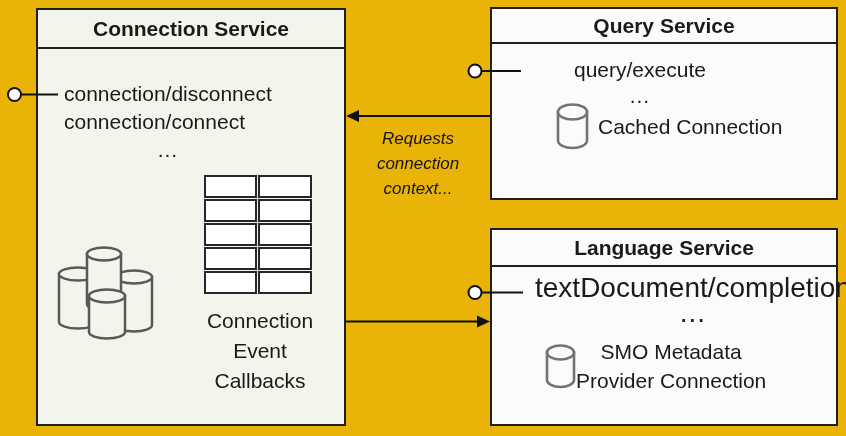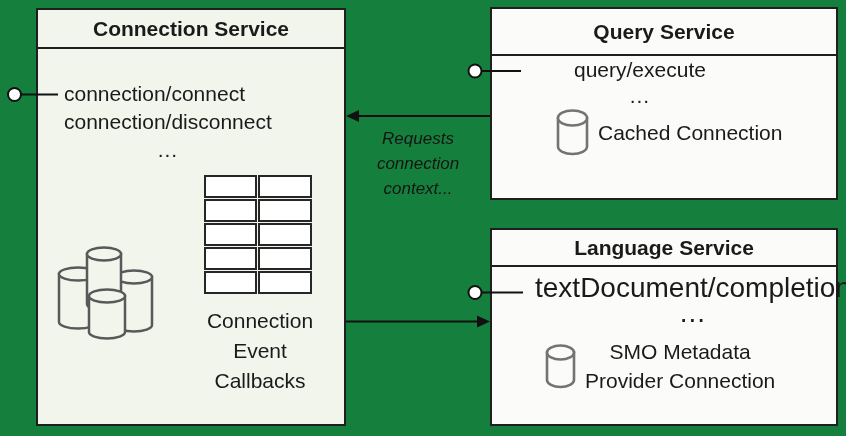--- a/index.html
+++ b/index.html
@@ -2,21 +2,21 @@
 <html><head>
 <meta charset="utf-8">
 <style>
   * { margin: 0; padding: 0; box-sizing: border-box; }
   html, body { background: #ffffff; }
   body { font-family: "Liberation Sans", sans-serif; color: #1a1a1a; }
   .canvas {
     position: relative;
     width: 846px;
     height: 436px;
-    background: #15803d;
+    background: #eab308;
     overflow: hidden;
   }
   .svc-box {
     position: absolute;
     border: 2px solid #1f1f1f;
   }
   .box-connection {
     left: 36px; top: 8px; width: 310px; height: 418px;
     background: #f2f5ec;
   }
@@ -27,21 +27,21 @@
   .box-language {
     left: 490px; top: 228px; width: 348px; height: 198px;
     background: #fbfbfa;
   }
   .svc-header {
     display: flex; align-items: center; justify-content: center;
     border-bottom: 2px solid #1f1f1f;
     font-weight: bold; font-size: 21px;
   }
   .box-connection .svc-header { height: 39px; }
-  .box-query .svc-header { height: 47px; }
+  .box-query .svc-header { height: 35px; }
   .box-language .svc-header { height: 37px; }
 
   .abs { position: absolute; }
   .body-text { font-size: 21px; line-height: 28px; }
   .pre { white-space: pre-line; }
   .center { text-align: center; }
 
   .methods-conn { left: 26px; top: 70px; width: max-content; }
   .dots-line { text-align: center; letter-spacing: 1px; }
 
@@ -52,24 +52,24 @@
     left: 166px; top: 165px;
     display: grid;
     grid-template-columns: 53px 54px;
     grid-auto-rows: 23px;
     gap: 1px;
   }
   .cb-cell { background: #ffffff; border: 2px solid #262626; }
   .cb-label { left: 152px; top: 296px; width: 140px; font-size: 21px; line-height: 30px; }
 
   .methods-q { left: 43px; top: 48px; width: max-content; font-size: 21px; line-height: 26px; margin-left: 39px; }
-  .cached-row { left: 56px; top: 100px; display: flex; align-items: center; gap: 9px; font-size: 21px; padding-left: 8px; }
+  .cached-row { left: 56px; top: 94px; display: flex; align-items: center; gap: 9px; font-size: 21px; padding-left: 8px; }
 
   .methods-l { left: 43px; top: 45px; width: max-content; font-size: 28px; line-height: 25px; }
-  .smo-row { left: 53px; top: 107px; display: flex; align-items: center; gap: 9px; }
+  .smo-row { left: 53px; top: 107px; display: flex; align-items: center; }
   .smo-text { font-size: 21px; line-height: 29px; }
 
   .overlay {
     position: absolute; left: 0; top: 0; width: 846px; height: 436px;
     pointer-events: none;
   }
   .arrow-label {
     position: absolute;
     font-style: italic;
     font-size: 17px;
@@ -83,22 +83,22 @@
 </style>
 </head>
 <body>
 
 <div class="canvas">
 
   <div class="svc-box box-connection">
     <div class="svc-header">Connection Service</div>
 
     <div class="abs body-text methods-conn">
+      <div>connection/disconnect</div>
       <div>connection/connect</div>
-      <div>connection/disconnect</div>
       <div class="dots-line">...</div>
     </div>
 
 
     <svg class="abs cyl-cluster" width="100" height="96" viewBox="0 0 100 96">
       <g stroke="#595959" stroke-width="2.5" fill="#f2f5ec">
 
         <path d="M 3 30 L 3 78 A 19 6.5 0 0 0 41 78 L 41 30 Z"></path>
         <ellipse cx="22" cy="30" rx="19" ry="6.5"></ellipse>
 

